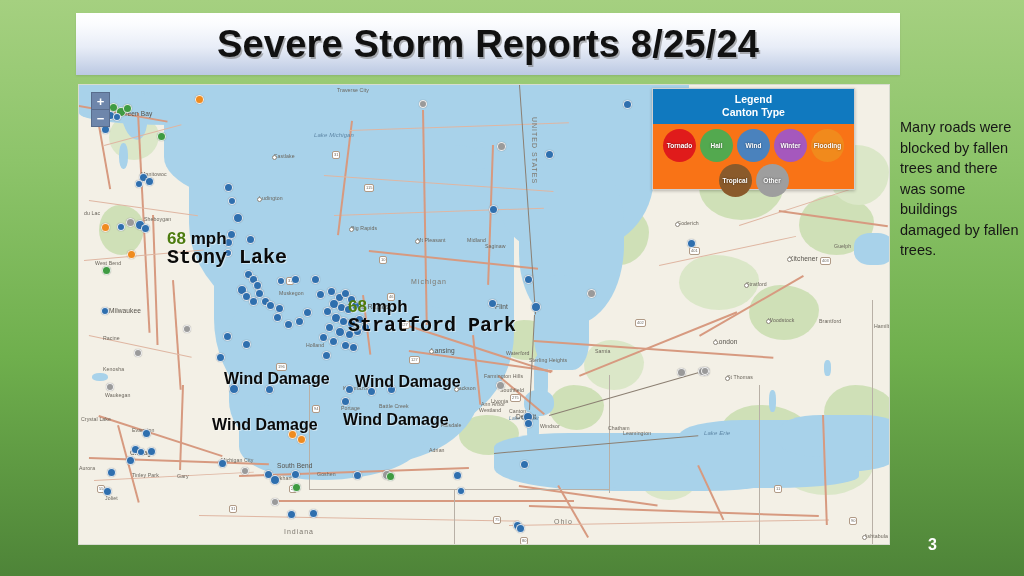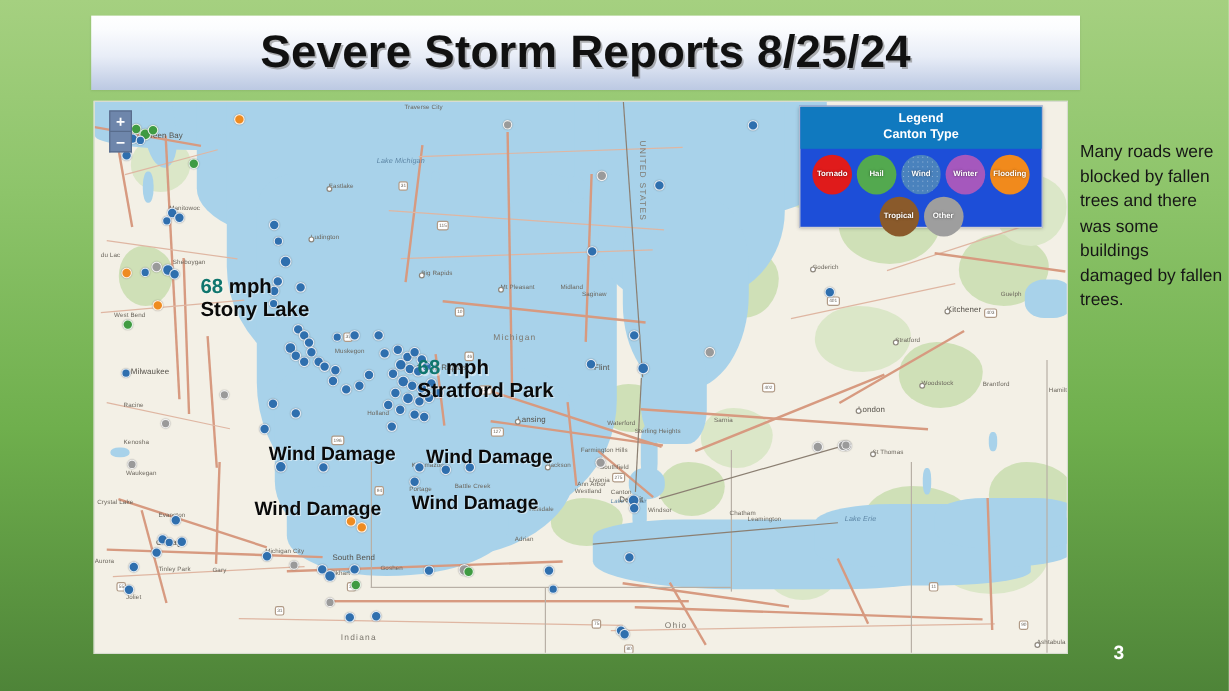--- a/index.html
+++ b/index.html
@@ -65,22 +65,22 @@
 
   
   #zoom-control{position:absolute;left:12px;top:7px;width:17px;z-index:40;}
   .zoom-btn{width:17px;height:16px;background:#6e86ab;color:#fff;display:flex;
             align-items:center;justify-content:center;font-size:13px;line-height:1;
             border:1px solid #586c8c;font-weight:bold;}
   .zoom-btn + .zoom-btn{border-top:none;}
 
   
   #legend{
-    position:absolute;left:587px;top:3px;width:201px;height:100px;
-    background:#1d4ed8;border:1px solid #cfcfcf;box-shadow:0 1px 3px rgba(0,0,0,.25);z-index:45;
+    position:absolute;left:573px;top:3px;width:201px;height:100px;
+    background:#f97316;border:1px solid #cfcfcf;box-shadow:0 1px 3px rgba(0,0,0,.25);z-index:45;
   }
   #legend-header{background:#1079bf;color:#fff;text-align:center;padding:4px 0 5px;}
   #legend-title{font-size:10.5px;font-weight:bold;line-height:13px;}
   #legend-subtitle{font-size:10.5px;font-weight:bold;line-height:13px;}
   .legend-rows{padding:5px 4px 4px;}
   .legend-row{display:flex;justify-content:center;gap:4px;margin-bottom:2px;}
   .legend-chip{
     width:33px;height:33px;border-radius:50%;display:flex;align-items:center;justify-content:center;
     color:#fff;font-size:6.5px;font-weight:bold;text-align:center;line-height:7px;
     text-shadow:0 0 2px rgba(0,0,0,.6);
@@ -91,23 +91,23 @@
     background-image:radial-gradient(circle,rgba(255,255,255,.45) 0.6px,transparent 0.7px);
     background-size:4px 4px;}
   .chip-winter{background:#a558bd;}
   .chip-flooding{background:#f18a1c;}
   .chip-tropical{background:#8a5a2b;}
   .chip-other{background:#9e9e9e;}
 
   
   .annot{position:absolute;z-index:35;white-space:nowrap;font-weight:bold;
          color:#0a0a0a;text-shadow:1px 1px 0 rgba(255,255,255,.45);}
-  .annot .spd{color:#0f766e;}
+  .annot .spd{color:#4d7c0f;}
   .speed-line{font-size:17px;line-height:19px;}
-  .place-line{font-size:17px;line-height:19px;}
+  .place-line{font-size:20px;line-height:19px;font-family:Liberation Mono, monospace;}
   .wind-dmg{font-size:16px;line-height:18px;}
 
   
   #side-note{
     position:absolute;left:900px;top:117px;width:120px;
     font-size:14.5px;line-height:20.5px;color:#161616;
   }
 
   
   #slide-number{

